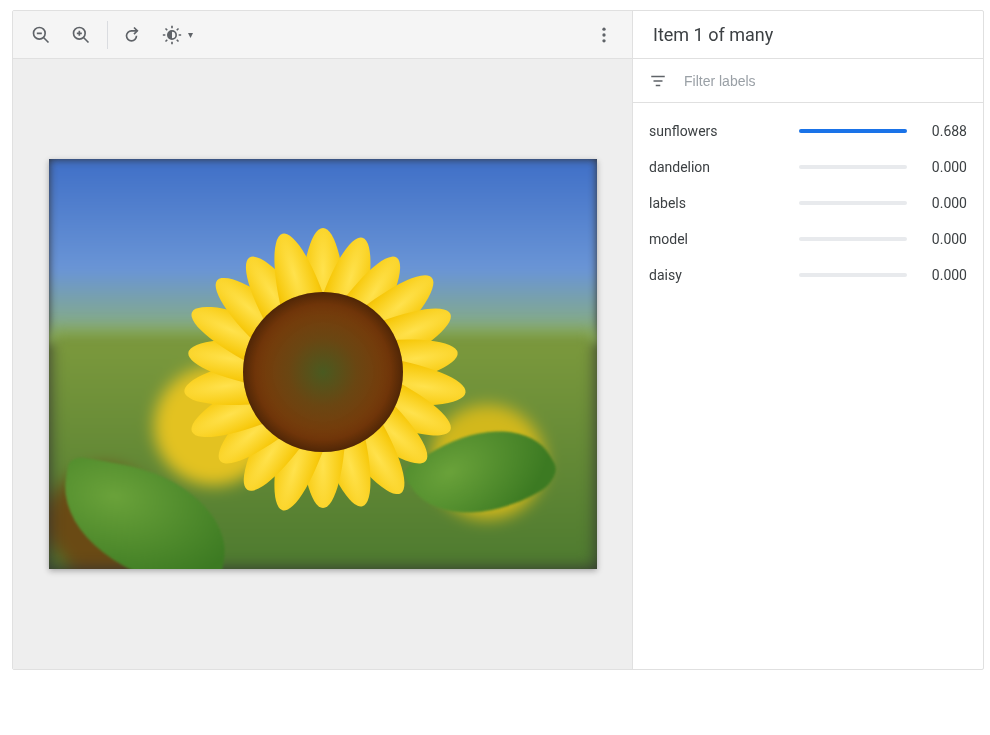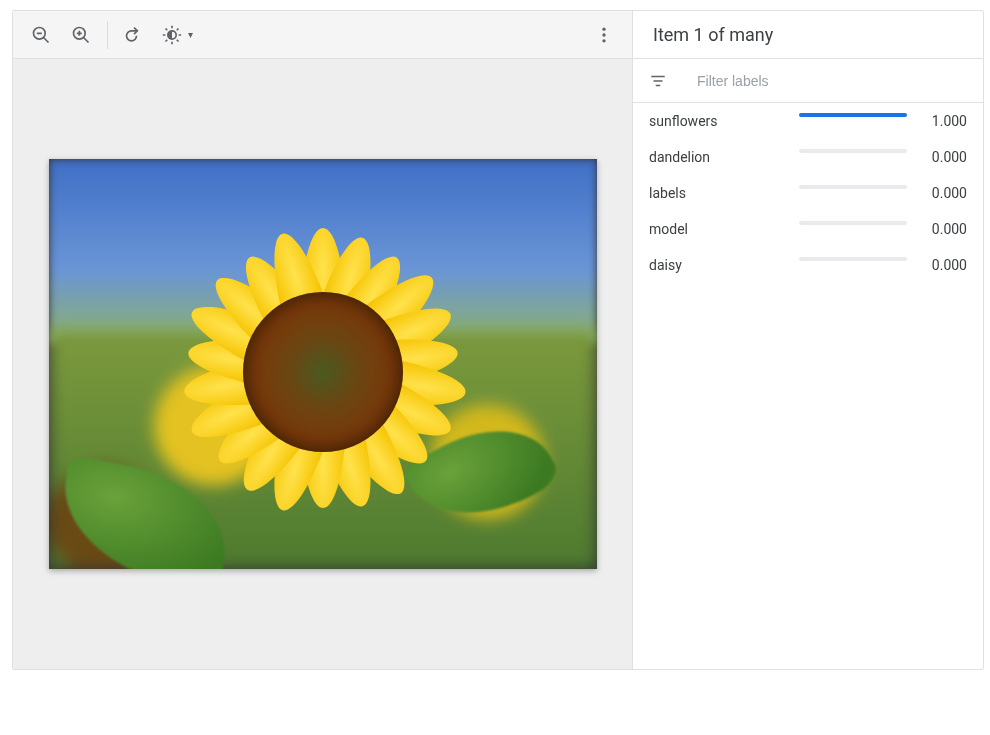--- a/index.html
+++ b/index.html
@@ -147,37 +147,37 @@
     font-size: 18px;
     color: #3c4043;
     border-bottom: 1px solid #e0e0e0;
   }
   .filter-row {
     height: 44px;
     display: flex;
     align-items: center;
     padding: 0 16px;
     border-bottom: 1px solid #e0e0e0;
-    gap: 28px;
+    gap: 15px;
   }
   .filter-row input {
     border: none;
     outline: none;
     font-size: 14px;
     color: #5f6368;
     background: transparent;
     flex: 1;
   }
   .filter-row input::placeholder { color: #9aa0a6; }
   .predictions {
     padding: 10px 16px;
   }
   .pred-row {
     display: flex;
-    align-items: flex-start;
+    align-items: center;
     height: 36px;
     font-size: 14px;
     color: #3c4043;
   }
   .pred-label { width: 150px; }
   .pred-bar {
     flex: 1;
     height: 4px;
     background: #e8eaed;
     border-radius: 2px;
@@ -312,21 +312,21 @@
           </svg>
         </span>
         <input type="text" placeholder="Filter labels" style="">
       </div>
       <div class="predictions" id="predictions">
           <div class="pred-row">
             <div class="pred-label">sunflowers</div>
             <div class="pred-bar" style="background: rgb(232, 234, 237);">
               <div class="pred-bar-fill" style="width: 100%; background: rgb(26, 115, 232);"></div>
             </div>
-            <div class="pred-score">1.000</div>
+            <div class="pred-score">0.688</div>
           </div>
           <div class="pred-row">
             <div class="pred-label">dandelion</div>
             <div class="pred-bar" style="background: rgb(232, 234, 237);">
               <div class="pred-bar-fill" style="width: 0%; background: rgb(26, 115, 232);"></div>
             </div>
             <div class="pred-score">0.000</div>
           </div>
           <div class="pred-row">
             <div class="pred-label">labels</div>

